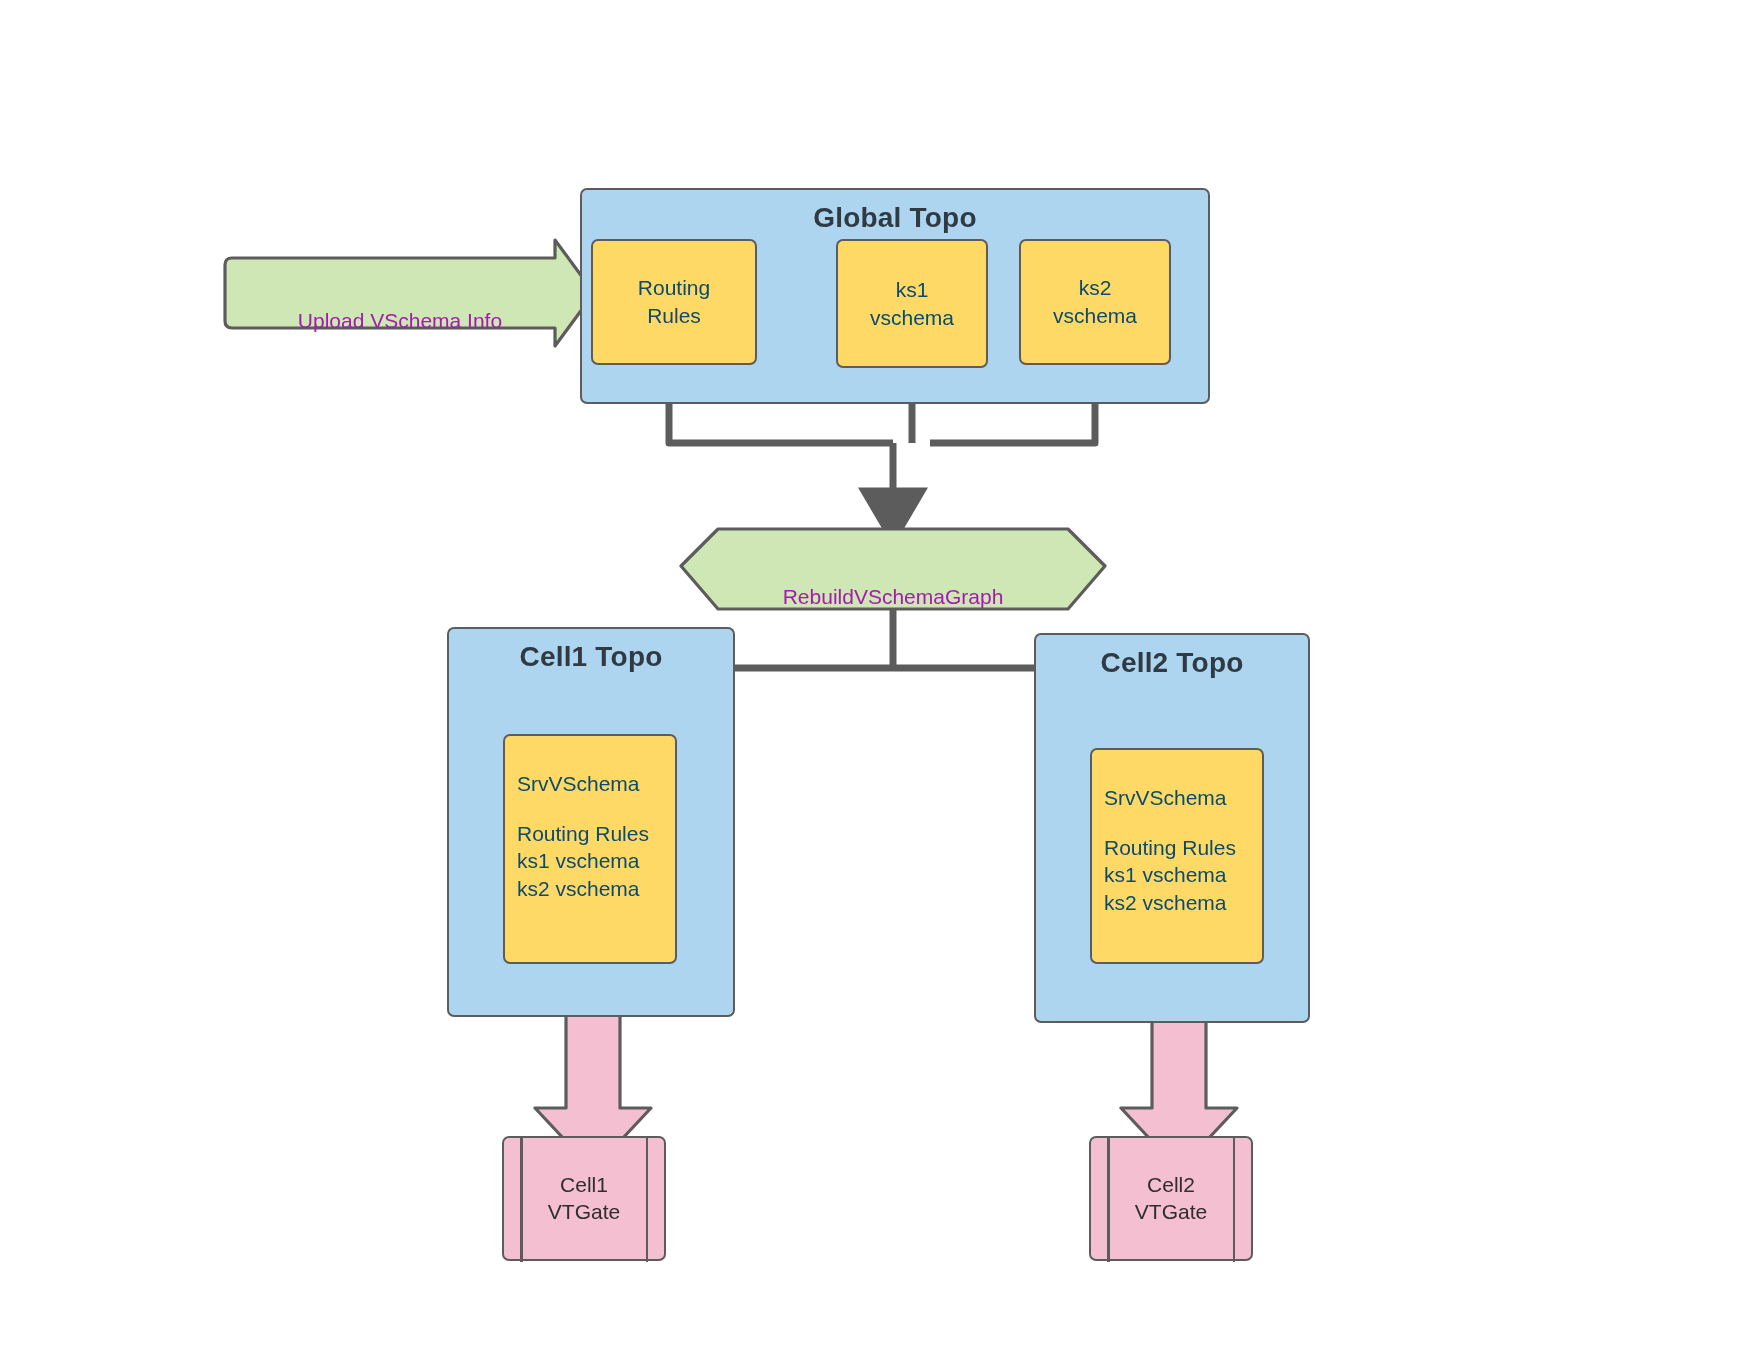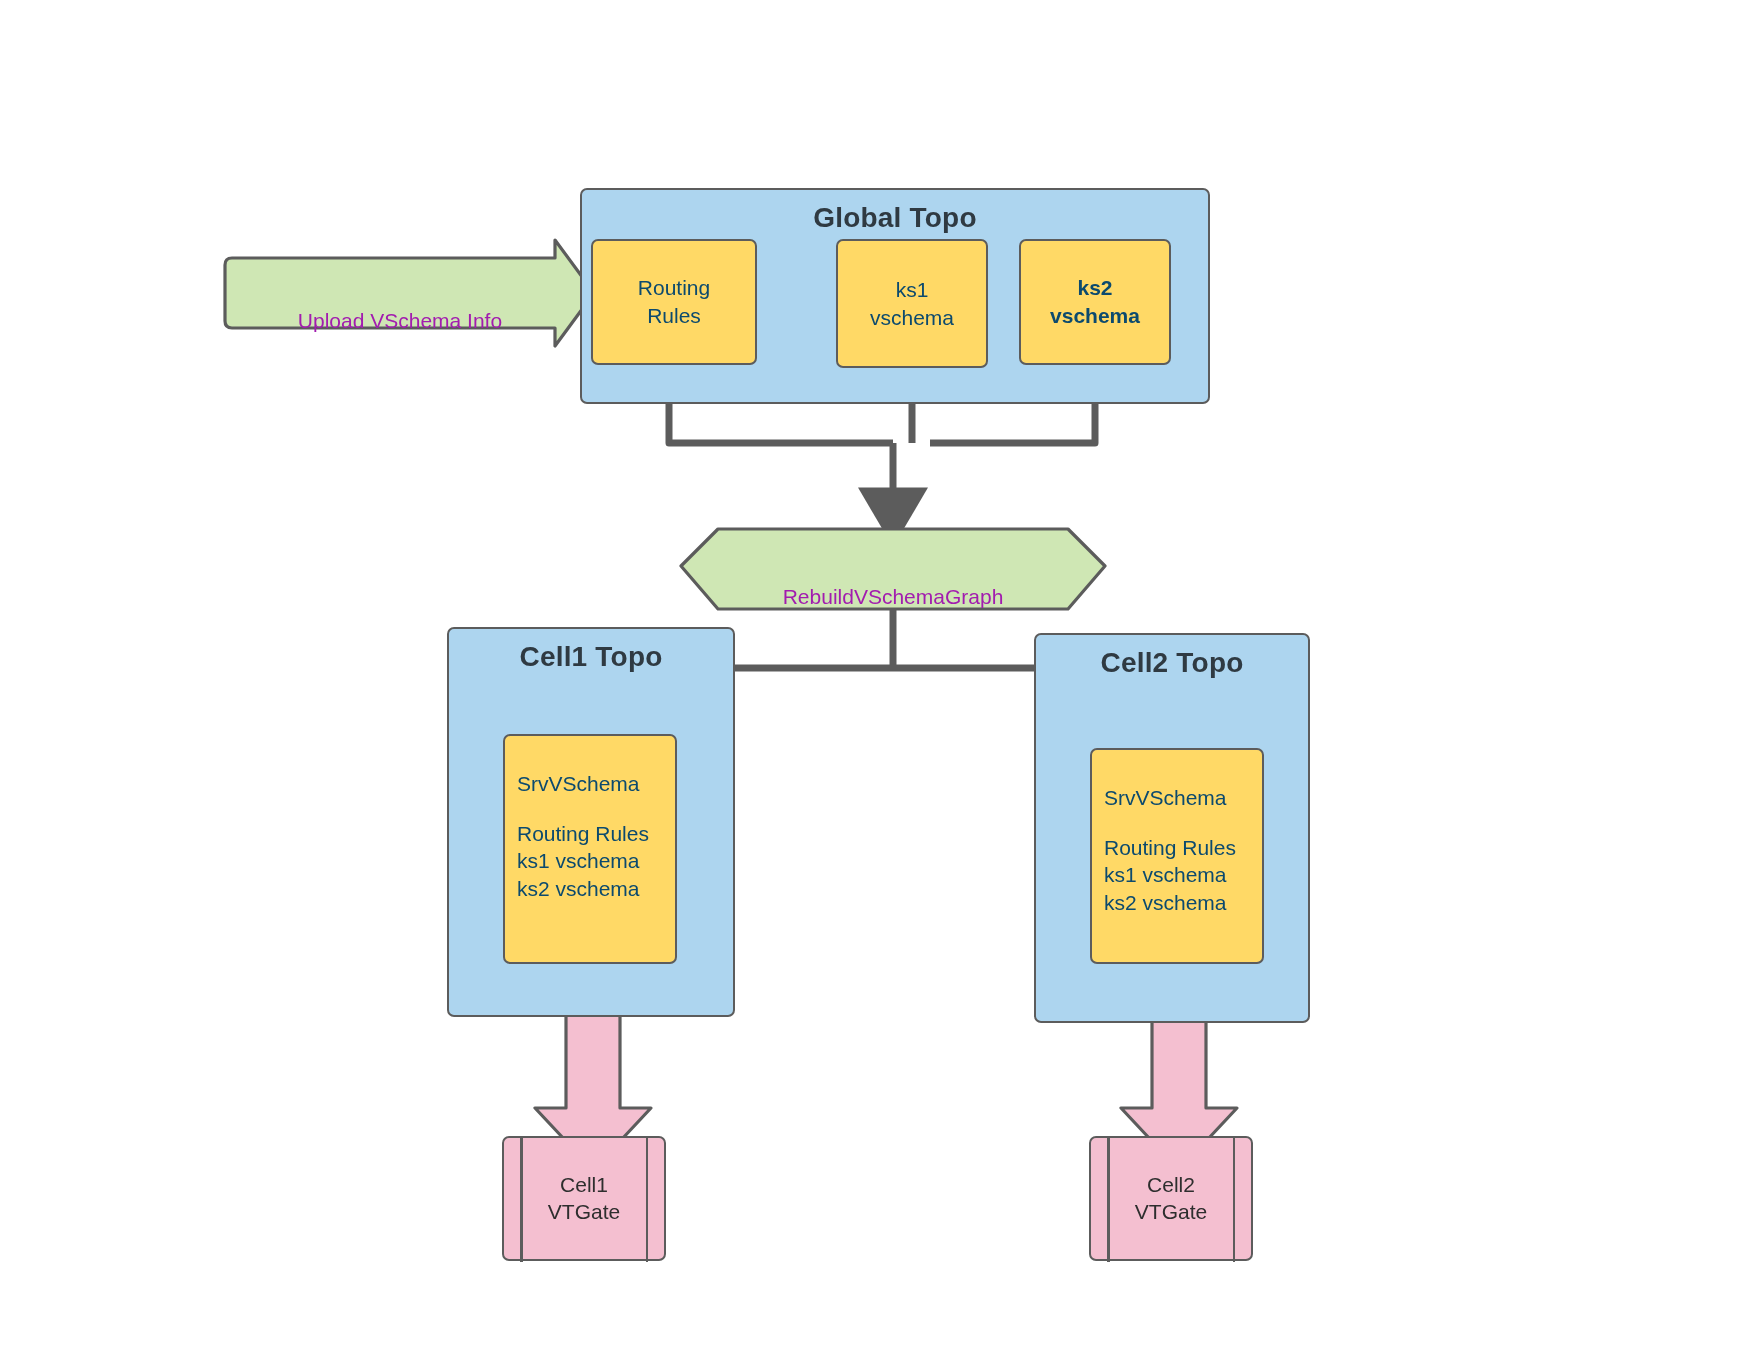--- a/index.html
+++ b/index.html
@@ -83,21 +83,21 @@
   <div class="node yellow-box" style="left:591px;top:239px;width:166px;height:126px;">
     <span class="lines">Routing
 Rules</span>
   </div>
 
   <div class="node yellow-box" style="left:836px;top:239px;width:152px;height:129px;">
     <span class="lines">ks1
 vschema</span>
   </div>
 
-  <div class="node yellow-box" style="left:1019px;top:239px;width:152px;height:126px;font-weight:bold;">
+  <div class="node yellow-box" style="left:1019px;top:239px;width:152px;height:126px;">
     <span class="lines">ks2
 vschema</span>
   </div>
 
   <div class="node" style="left:681px;top:529px;width:424px;height:80px;">
     <span class="hex-label">RebuildVSchemaGraph</span>
   </div>
 
   <div class="node container-box" style="left:447px;top:627px;width:288px;height:390px;">
     <span class="container-title">Cell1 Topo</span>

